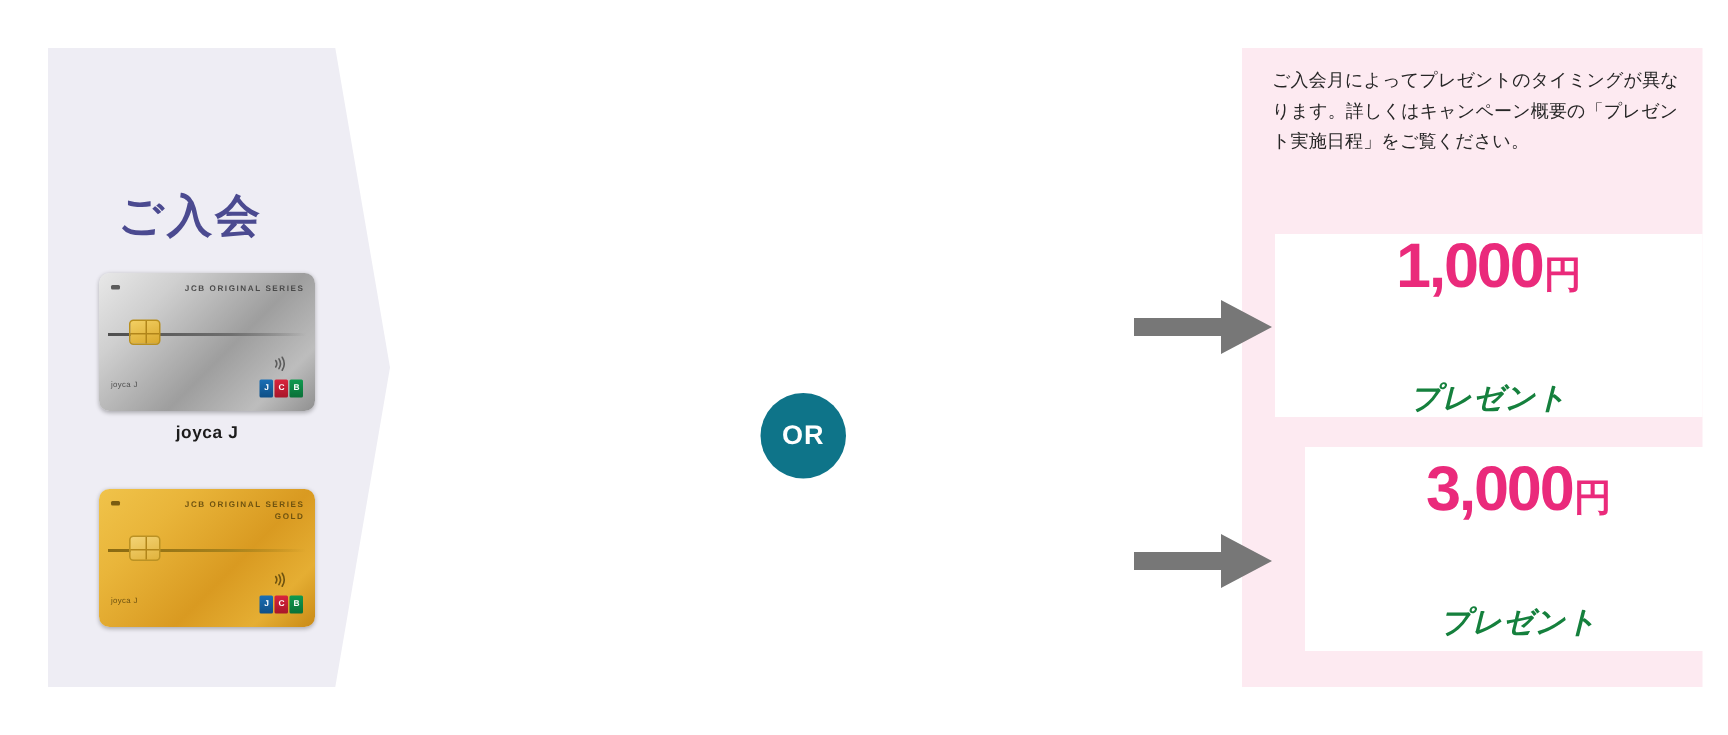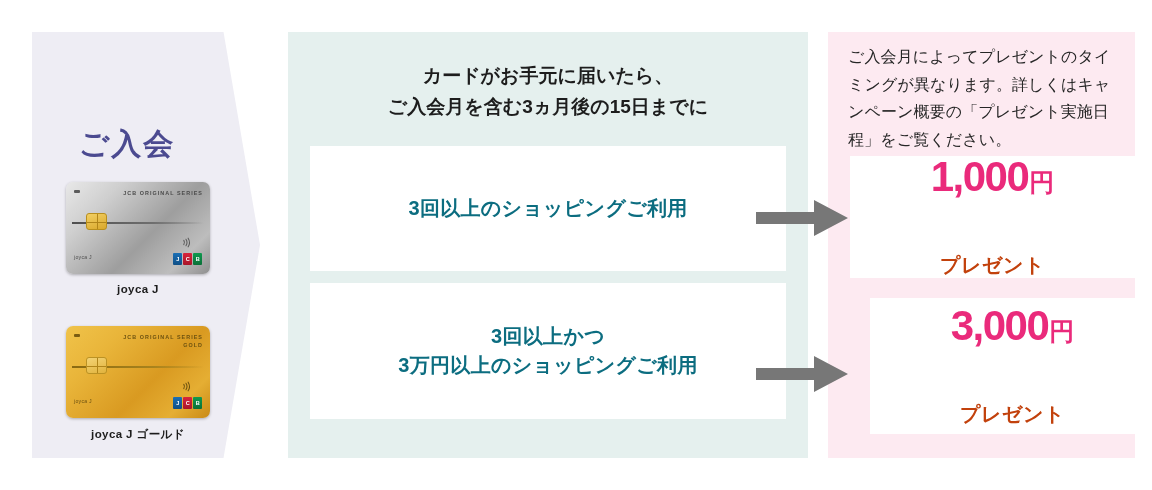--- a/index.html
+++ b/index.html
@@ -132,40 +132,41 @@
     z-index:6;
   }
 
   
   #right-panel {
     position:absolute; left:828px; top:32px; width:307px; height:426px;
     background:#fdeaf1;
   }
   #pink-note {
     position:absolute; left:20px; top:11px; width:272px;
-    font-size:16px; color:#262626; line-height:1.72;
+    font-size:12px; color:#262626; line-height:1.72;
     letter-spacing:0.1px;
   }
   .reward-box {
     position:absolute; left:22px; width:285px;
     background:#ffffff;
     display:flex; flex-direction:column;
     align-items:center; justify-content:center;gap:48px;
   }
   #reward-box-1 { top:124px; height:122px; }
   #reward-box-2 { top:266px; height:136px;margin-left:20px; }
   .reward-amount {
     font-size:42px; font-weight:bold; color:#ea2a7b;
     letter-spacing:-1.5px; line-height:1;
     display:flex; align-items:baseline;
   }
   .reward-unit { font-size:25px; letter-spacing:0; margin-left:1px; }
   .reward-caption {
-    margin-top:6px; font-size:20px; font-weight:bold; color:#c2410c;
+    margin-top:6px; font-size:20px; font-weight:bold; color:#15803d;
     letter-spacing:0.5px;
+    font-style:italic;
   }
 
   
   .flow-arrow { position:absolute; z-index:5; }
   #flow-arrow-1 { left:756px; top:200px; }
   #flow-arrow-2 { left:756px; top:356px; }
 </style>
 </head>
 <body>
 
@@ -216,42 +217,25 @@
             <path d="M15 4 a15 15 0 0 1 0 16"></path>
           </g>
         </svg>
         <div class="card-name">joyca J</div>
         <div class="jcb-logo">
           <span class="jcb-bar jcb-b1">J</span>
             <span class="jcb-bar jcb-b2">C</span>
             <span class="jcb-bar jcb-b3">B</span>
         </div>
       </div>
-      <div class="card-label">joyca J ゴールド</div>
     </div>
   </div>
 
-  <div id="center-panel">
-    <div id="center-heading">
-      <span>カードがお手元に届いたら、</span><br>
-      <span>ご入会月を含む3ヵ月後の15日までに</span>
-    </div>
-
-    <div class="cond-box" id="cond-box-1">
-      <div class="cond-text">3回以上のショッピングご利用</div>
-    </div>
-
-    <div class="cond-box" id="cond-box-2">
-      <div class="cond-text">
-        <span>3回以上かつ</span><br>
-        <span>3万円以上のショッピングご利用</span>
-      </div>
-    </div>
-  </div>
-
+
+  <div id="or-badge">OR</div>
 
   <div id="right-panel">
     <div id="pink-note">ご入会月によってプレゼントのタイミングが異なります。詳しくはキャンペーン概要の「プレゼント実施日程」をご覧ください。</div>
 
     <div class="reward-box" id="reward-box-1">
       <div class="reward-amount">
         <span>1,000</span>
           <span class="reward-unit">円</span>
       </div>
       <div class="reward-caption">プレゼント</div>

